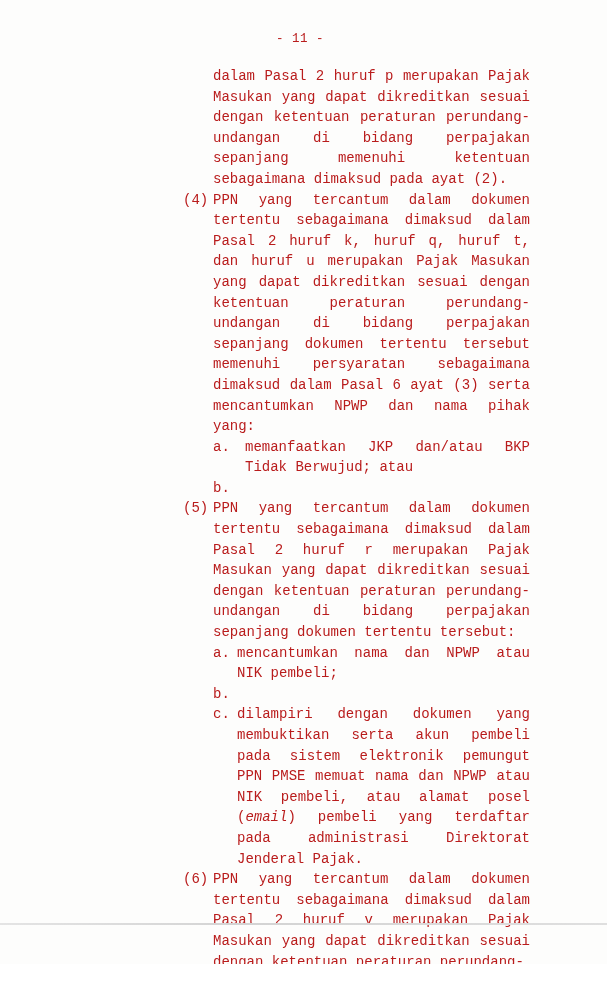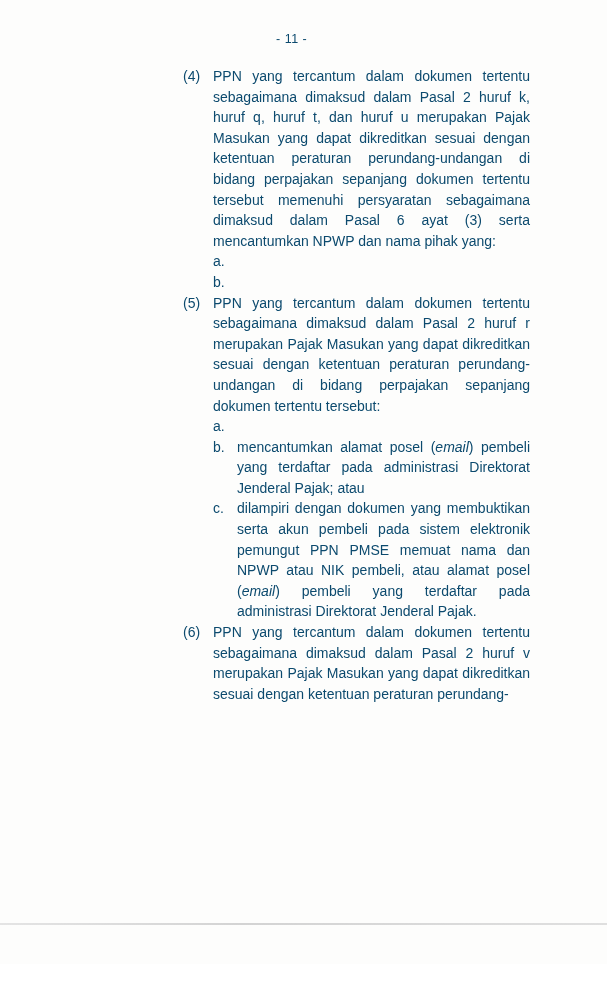--- a/index.html
+++ b/index.html
@@ -6,22 +6,22 @@
     margin: 0;
     padding: 0;
     background: #ffffff;
   }
   .page {
     position: relative;
     width: 607px;
     height: 964px;
     background: #fdfdfc;
     overflow: hidden;
-    color: #0c4a6e;
-    font-family: Liberation Sans, sans-serif;
+    color: #b91c1c;
+    font-family: Liberation Mono, monospace;
   }
   .pagenum {
     position: absolute;
     top: 32px;
     left: 276px;
     font-size: 12.5px;
     letter-spacing: 0.5px;
     white-space: pre;
   }
   .content {
@@ -59,39 +59,44 @@
     background: linear-gradient(to right, #e4e4e4, #d3d3d3 40%, #dfdfdf);
   }
 </style>
 </head>
 <body>
 
 <div class="page">
   <div class="pagenum">- 11 -</div>
   <div class="content">
       <div class="block">
+        <span class="marker"></span>
+        <div class="text"><span>dalam Pasal 2 huruf p merupakan Pajak Masukan yang dapat dikreditkan sesuai dengan ketentuan peraturan perundang-undangan di bidang perpajakan sepanjang memenuhi ketentuan sebagaimana dimaksud pada ayat (2).</span></div>
+      </div>
+      <div class="block">
         <span class="marker">(4)</span>
         <div class="text"><span>PPN yang tercantum dalam dokumen tertentu sebagaimana dimaksud dalam Pasal 2 huruf k, huruf q, huruf t, dan huruf u merupakan Pajak Masukan yang dapat dikreditkan sesuai dengan ketentuan peraturan perundang-undangan di bidang perpajakan sepanjang dokumen tertentu tersebut memenuhi persyaratan sebagaimana dimaksud dalam Pasal 6 ayat (3) serta mencantumkan NPWP dan nama pihak yang:</span></div>
       </div>
       <div class="block sub gap-wide">
         <span class="marker">a.</span>
+        <div class="text"><span>memanfaatkan JKP dan/atau BKP Tidak Berwujud; atau</span></div>
       </div>
       <div class="block sub gap-wide">
         <span class="marker">b.</span>
       </div>
       <div class="block">
         <span class="marker">(5)</span>
         <div class="text"><span>PPN yang tercantum dalam dokumen tertentu sebagaimana dimaksud dalam Pasal 2 huruf r merupakan Pajak Masukan yang dapat dikreditkan sesuai dengan ketentuan peraturan perundang-undangan di bidang perpajakan sepanjang dokumen tertentu tersebut:</span></div>
       </div>
       <div class="block sub gap-narrow">
         <span class="marker">a.</span>
+        <div class="text"><span>mencantumkan nama dan NPWP atau NIK pembeli;</span></div>
       </div>
       <div class="block sub gap-narrow">
         <span class="marker">b.</span>
-        <div class="text"><span>mencantumkan alamat posel (</span><em>email</em><span>) pembeli yang terdaftar pada administrasi Direktorat Jenderal Pajak; atau</span></div>
       </div>
       <div class="block sub gap-narrow">
         <span class="marker">c.</span>
         <div class="text"><span>dilampiri dengan dokumen yang membuktikan serta akun pembeli pada sistem elektronik pemungut PPN PMSE memuat nama dan NPWP atau NIK pembeli, atau alamat posel (</span><em>email</em><span>) pembeli yang terdaftar pada administrasi Direktorat Jenderal Pajak.</span></div>
       </div>
       <div class="block">
         <span class="marker">(6)</span>
         <div class="text"><span>PPN yang tercantum dalam dokumen tertentu sebagaimana dimaksud dalam Pasal 2 huruf v merupakan Pajak Masukan yang dapat dikreditkan sesuai dengan ketentuan peraturan perundang-</span></div>
       </div>
     </div>

